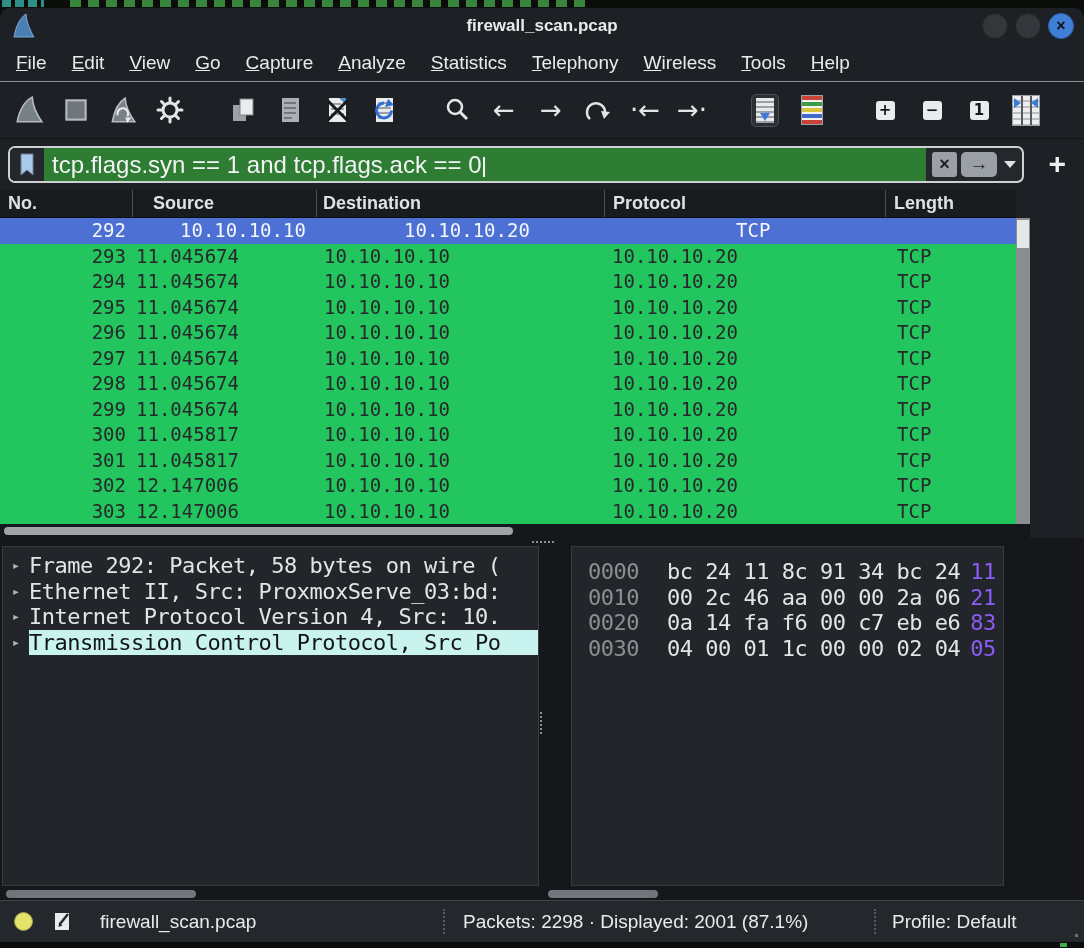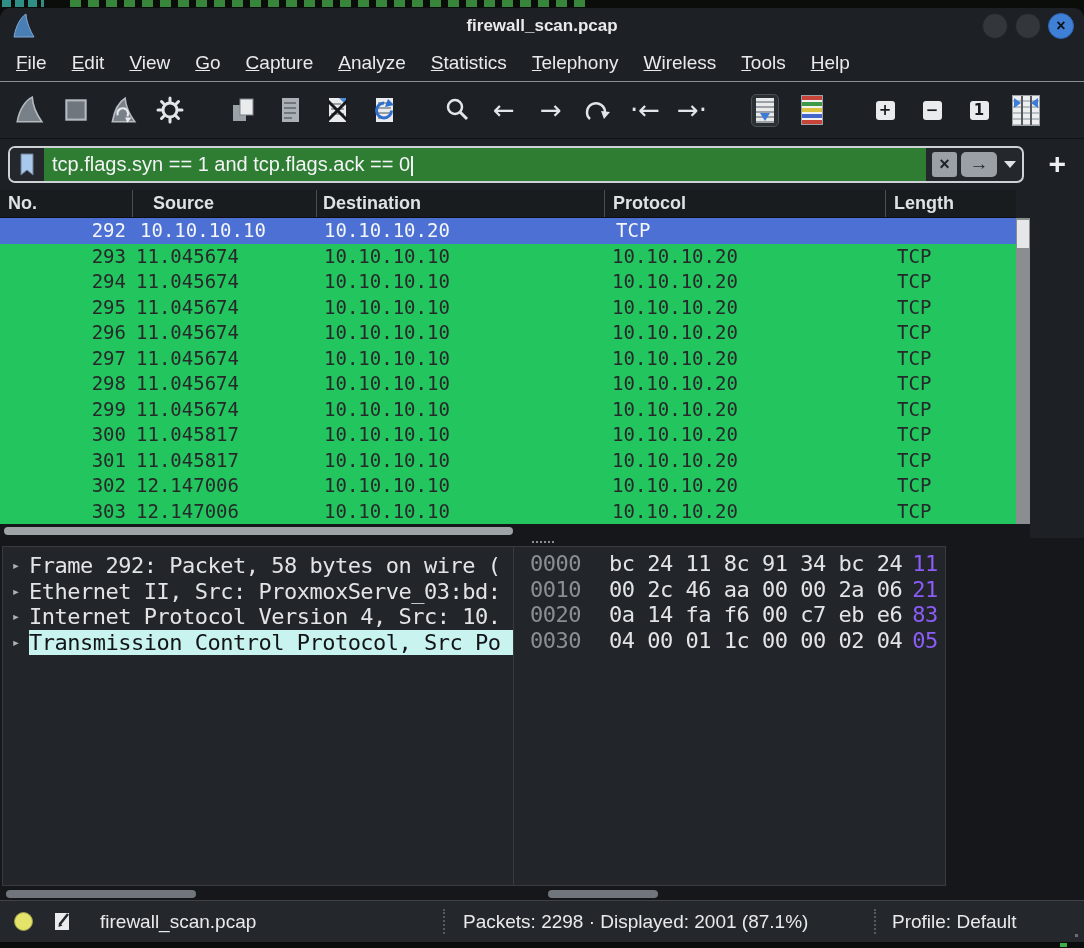--- a/index.html
+++ b/index.html
@@ -41,59 +41,59 @@
   .colsicon .vl { position:absolute; top:0; bottom:0; width:2px; background:#55595d; }
   .v1 { left:8px; } .v2 { left:17px; }
   .colsicon .tri { position:absolute; top:2px; width:0; height:0; border-top:5px solid transparent; border-bottom:5px solid transparent; }
   .tri.tl { left:1px; border-left:7px solid #3c7bd9; }
   .tri.tr { right:1px; border-right:7px solid #3c7bd9; }
 
   
   .filterrow { position:absolute; top:131px; left:0; right:0; height:51px; }
   .filterfield { position:absolute; left:8px; top:7px; width:1016px; height:37px; border:2px solid #cfd2d4; border-radius:7px; background:#24282c; display:flex; align-items:center; overflow:hidden; }
   .bookmark { width:34px; height:33px; display:flex; align-items:center; justify-content:center; background:#24282c; }
-  .ffield-text { flex:1; height:33px; background:#2e7d32; color:#f2f4f5; font-size:20px; line-height:33px; padding-left:8px; white-space:nowrap; }
+  .ffield-text { flex:1; height:33px; background:#2e7d32; color:#f2f4f5; font-size:24px; line-height:33px; padding-left:8px; white-space:nowrap; }
   .caret { display:inline-block; width:2px; height:20px; background:#f2f4f5; vertical-align:middle; margin-left:1px; }
   .fbtns { display:flex; align-items:center; gap:4px; padding:0 6px; }
   .clearbtn { width:25px; height:25px; background:#9aa0a5; border-radius:3px; color:#1d2125; font-size:18px; font-weight:bold; text-align:center; line-height:24px; }
   .applybtn { width:36px; height:25px; background:#9aa0a5; border-radius:5px; color:#1d2125; font-size:19px; font-weight:bold; text-align:center; line-height:23px; }
   .chev { width:0; height:0; border-left:6px solid transparent; border-right:6px solid transparent; border-top:7px solid #dfe2e5; margin-left:3px; }
   .addfilter { position:absolute; right:18px; top:5px; color:#eceef0; font-size:30px; font-weight:bold; line-height:40px; }
 
   
   .plist { position:absolute; top:182px; left:0; width:1030px; height:348px; }
   .phead { position:absolute; top:0; left:0; width:1016px; height:28px; background:#191c1f; display:grid; grid-template-columns:132px 184px 288px 281px 108px 1fr; overflow:hidden; border-bottom:1px solid #0c0e10; }
   .ph { color:#dfe2e5; font-size:18px; font-weight:600; line-height:27px; white-space:nowrap; overflow:hidden; }
   .ph + .ph { border-left:1px solid #4a4e52; }
   .ph-no { padding-left:8px; } .ph-time { padding-left:4px; } .ph-src { padding-left:20px; }
   .ph-dst { padding-left:6px; } .ph-pro { padding-left:8px; } .ph-len { padding-left:8px; }
   .prows { position:absolute; top:28px; left:0; width:1016px; height:306px; overflow:hidden; font-family:"DejaVu Sans Mono",monospace; }
   .prow { display:grid; grid-template-columns:132px 184px 288px 281px 108px 1fr; height:25.5px; background:#22c55e; color:#26282a; font-size:19px; line-height:25.5px; }
-  .prow.selected { background:#4c70d4; color:#f4f6f8; }
+  .prow.selected { background:#4c70d4; color:#f4f6f8;gap:40px; }
   .pc { white-space:nowrap; overflow:hidden; }
   .c-no { text-align:right; padding-right:6px; }
   .c-time { padding-left:4px; } .c-src { padding-left:8px; } .c-dst { padding-left:8px; } .c-pro { padding-left:12px; }
   .vscroll { position:absolute; left:1016px; top:28px; width:14px; height:306px; background:#8b8e90; }
   .vhandle { position:absolute; left:1px; top:2px; width:12px; height:28px; background:#e6e7e8; }
   .plist-hsb { position:absolute; left:0; top:334px; width:1030px; height:14px; background:#15171a; }
   .plist-hsb .hhandle { position:absolute; left:4px; top:3px; width:509px; height:8px; border-radius:4px; background:#9ea3a7; }
 
   
   .hsplit { position:absolute; top:530px; left:0; right:0; height:8px; background:#15171a; }
   .hdots { position:absolute; left:532px; top:3px; width:2px; height:2px; background:#8a8e92; box-shadow:4px 0 #8a8e92,8px 0 #8a8e92,12px 0 #8a8e92,16px 0 #8a8e92,20px 0 #8a8e92; }
 
   
   .bottom { position:absolute; top:538px; left:0; right:0; height:354px; background:#15171a; }
   .pane { position:absolute; top:0; height:340px; background:#22262a; border:1px solid #383c41; overflow:hidden; font-family:"DejaVu Sans Mono",monospace; }
   .details { left:2px; width:537px; padding-top:6px; }
   .drow { display:flex; height:25.5px; line-height:25.5px; white-space:nowrap; }
   .dar { width:26px; text-align:center; color:#aeb3b7; font-size:14px; flex:0 0 26px; }
   .dtx { color:#e2e4e6; font-size:22px; letter-spacing:-0.5px; white-space:pre; overflow:hidden; flex:1; }
   .drow.selected .dtx { background:#c8f3ef; color:#121416; }
-  .hex { left:513px; width:433px; padding-top:4px; }
+  .hex { left:571px; width:433px; padding-top:12px; }
   .xrow { display:flex; height:25.5px; line-height:25.5px; white-space:pre; font-size:22px; letter-spacing:-0.5px; }
   .xoff { color:#8b8f93; padding-left:16px; flex:0 0 95px; }
   .xleft { color:#e2e4e6; }
   .xright { color:#8b5cf6; margin-left:10px; }
   .vsplitdots { position:absolute; left:540px; top:166px; width:2px; height:2px; background:#8a8e92; box-shadow:0 4px #8a8e92,0 8px #8a8e92,0 12px #8a8e92,0 16px #8a8e92,0 20px #8a8e92; }
   .pane-hsb { position:absolute; top:344px; height:8px; border-radius:4px; background:#70767b; }
   .d-hsb { left:6px; width:190px; }
   .x-hsb { left:548px; width:110px; }
 
   

